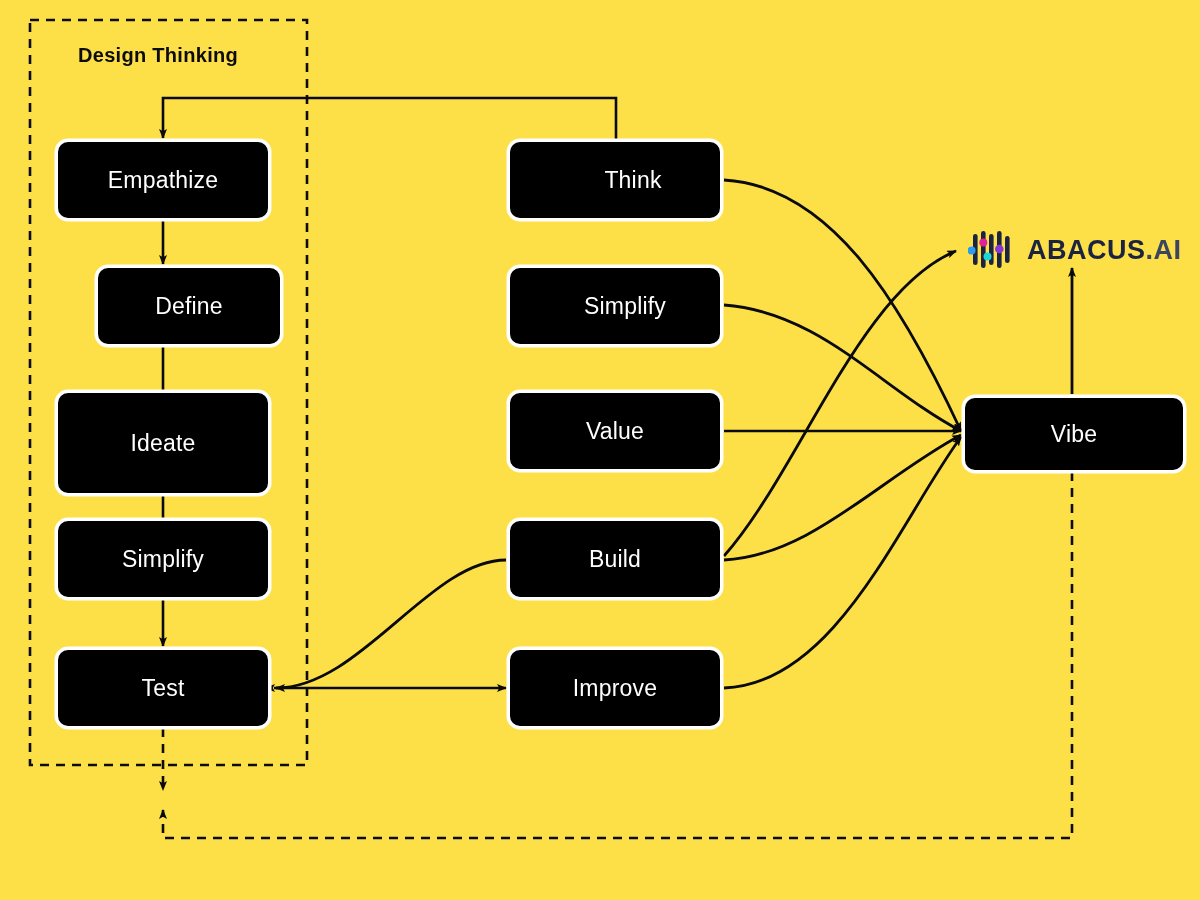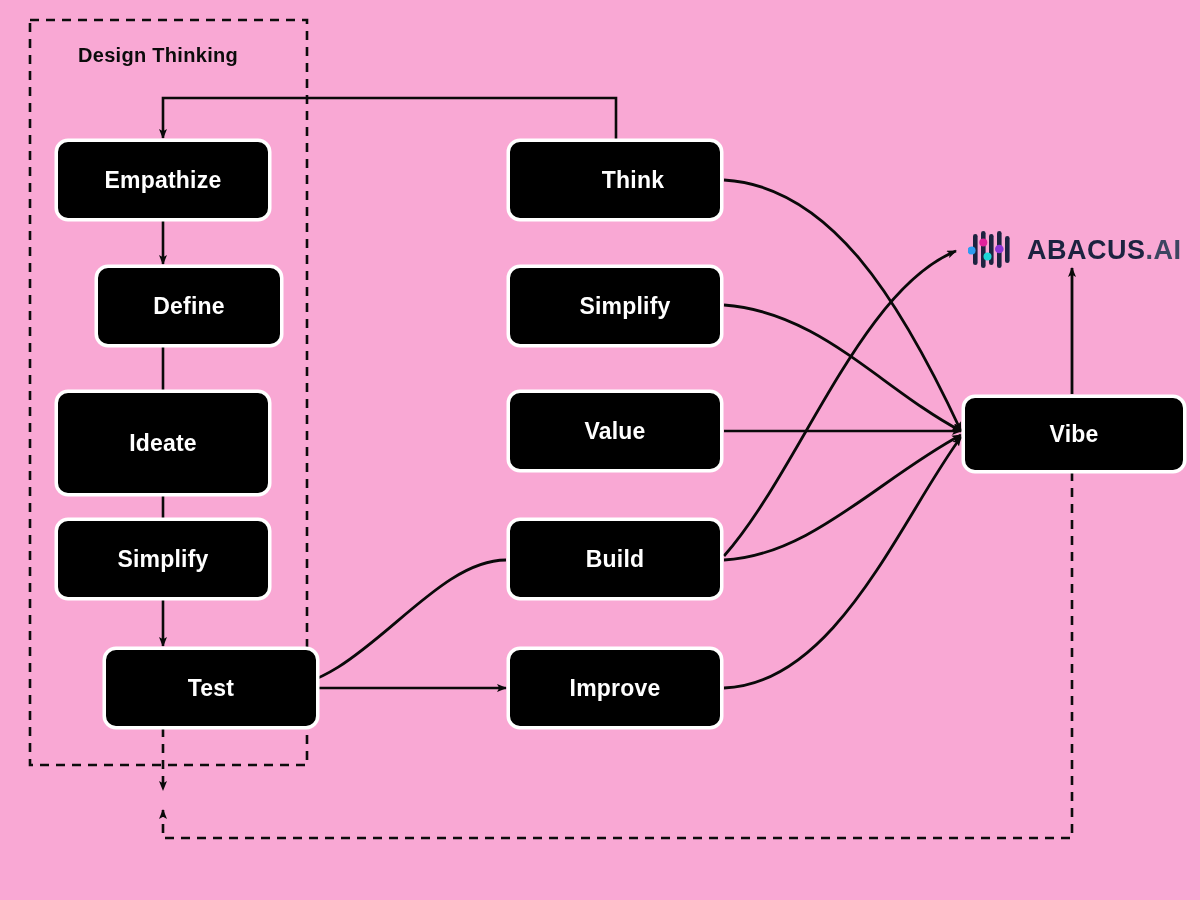--- a/index.html
+++ b/index.html
@@ -4,21 +4,21 @@
 <style>
   html, body {
     margin: 0;
     padding: 0;
     background: #48704f;
   }
   #stage {
     position: relative;
     width: 1200px;
     height: 900px;
-    background: #f9a8d4;
+    background: #fde047;
     overflow: hidden;
     font-family: "Liberation Sans", sans-serif;
   }
   #diagram-svg {
     position: absolute;
     top: 0; left: 0;
     width: 1200px;
     height: 900px;
   }
   .node-box {
@@ -29,21 +29,21 @@
     box-shadow: 0 0 0 1.5px #ffffff;
     display: flex;
     align-items: center;
     justify-content: center;
     box-sizing: border-box;
   }
   .node-label {
     color: #ffffff;
     font-family: "Liberation Sans", sans-serif;
     font-size: 23px;
-    font-weight: 700;
+    font-weight: 400;
     letter-spacing: 0.2px;
     white-space: nowrap;
     line-height: 1;
   }
   .group-title {
     position: absolute;
     color: #0c0c0c;
     font-family: "Liberation Sans", sans-serif;
     font-size: 20px;
     font-weight: bold;
@@ -128,21 +128,21 @@
   </div>
 
   <div class="node-box" style="left:56px; top:391px; width:214px; height:104px;">
     <span class="node-label">Ideate</span>
   </div>
 
   <div class="node-box" style="left:56px; top:519px; width:214px; height:80px;">
     <span class="node-label">Simplify</span>
   </div>
 
-  <div class="node-box" style="left:56px; top:648px; width:214px; height:80px;margin-left:48px;">
+  <div class="node-box" style="left:56px; top:648px; width:214px; height:80px;">
     <span class="node-label">Test</span>
   </div>
 
   <div class="node-box" style="left:508px; top:140px; width:214px; height:80px;padding-left:36px;">
     <span class="node-label">Think</span>
   </div>
 
   <div class="node-box" style="left:508px; top:266px; width:214px; height:80px;padding-left:20px;">
     <span class="node-label">Simplify</span>
   </div>

